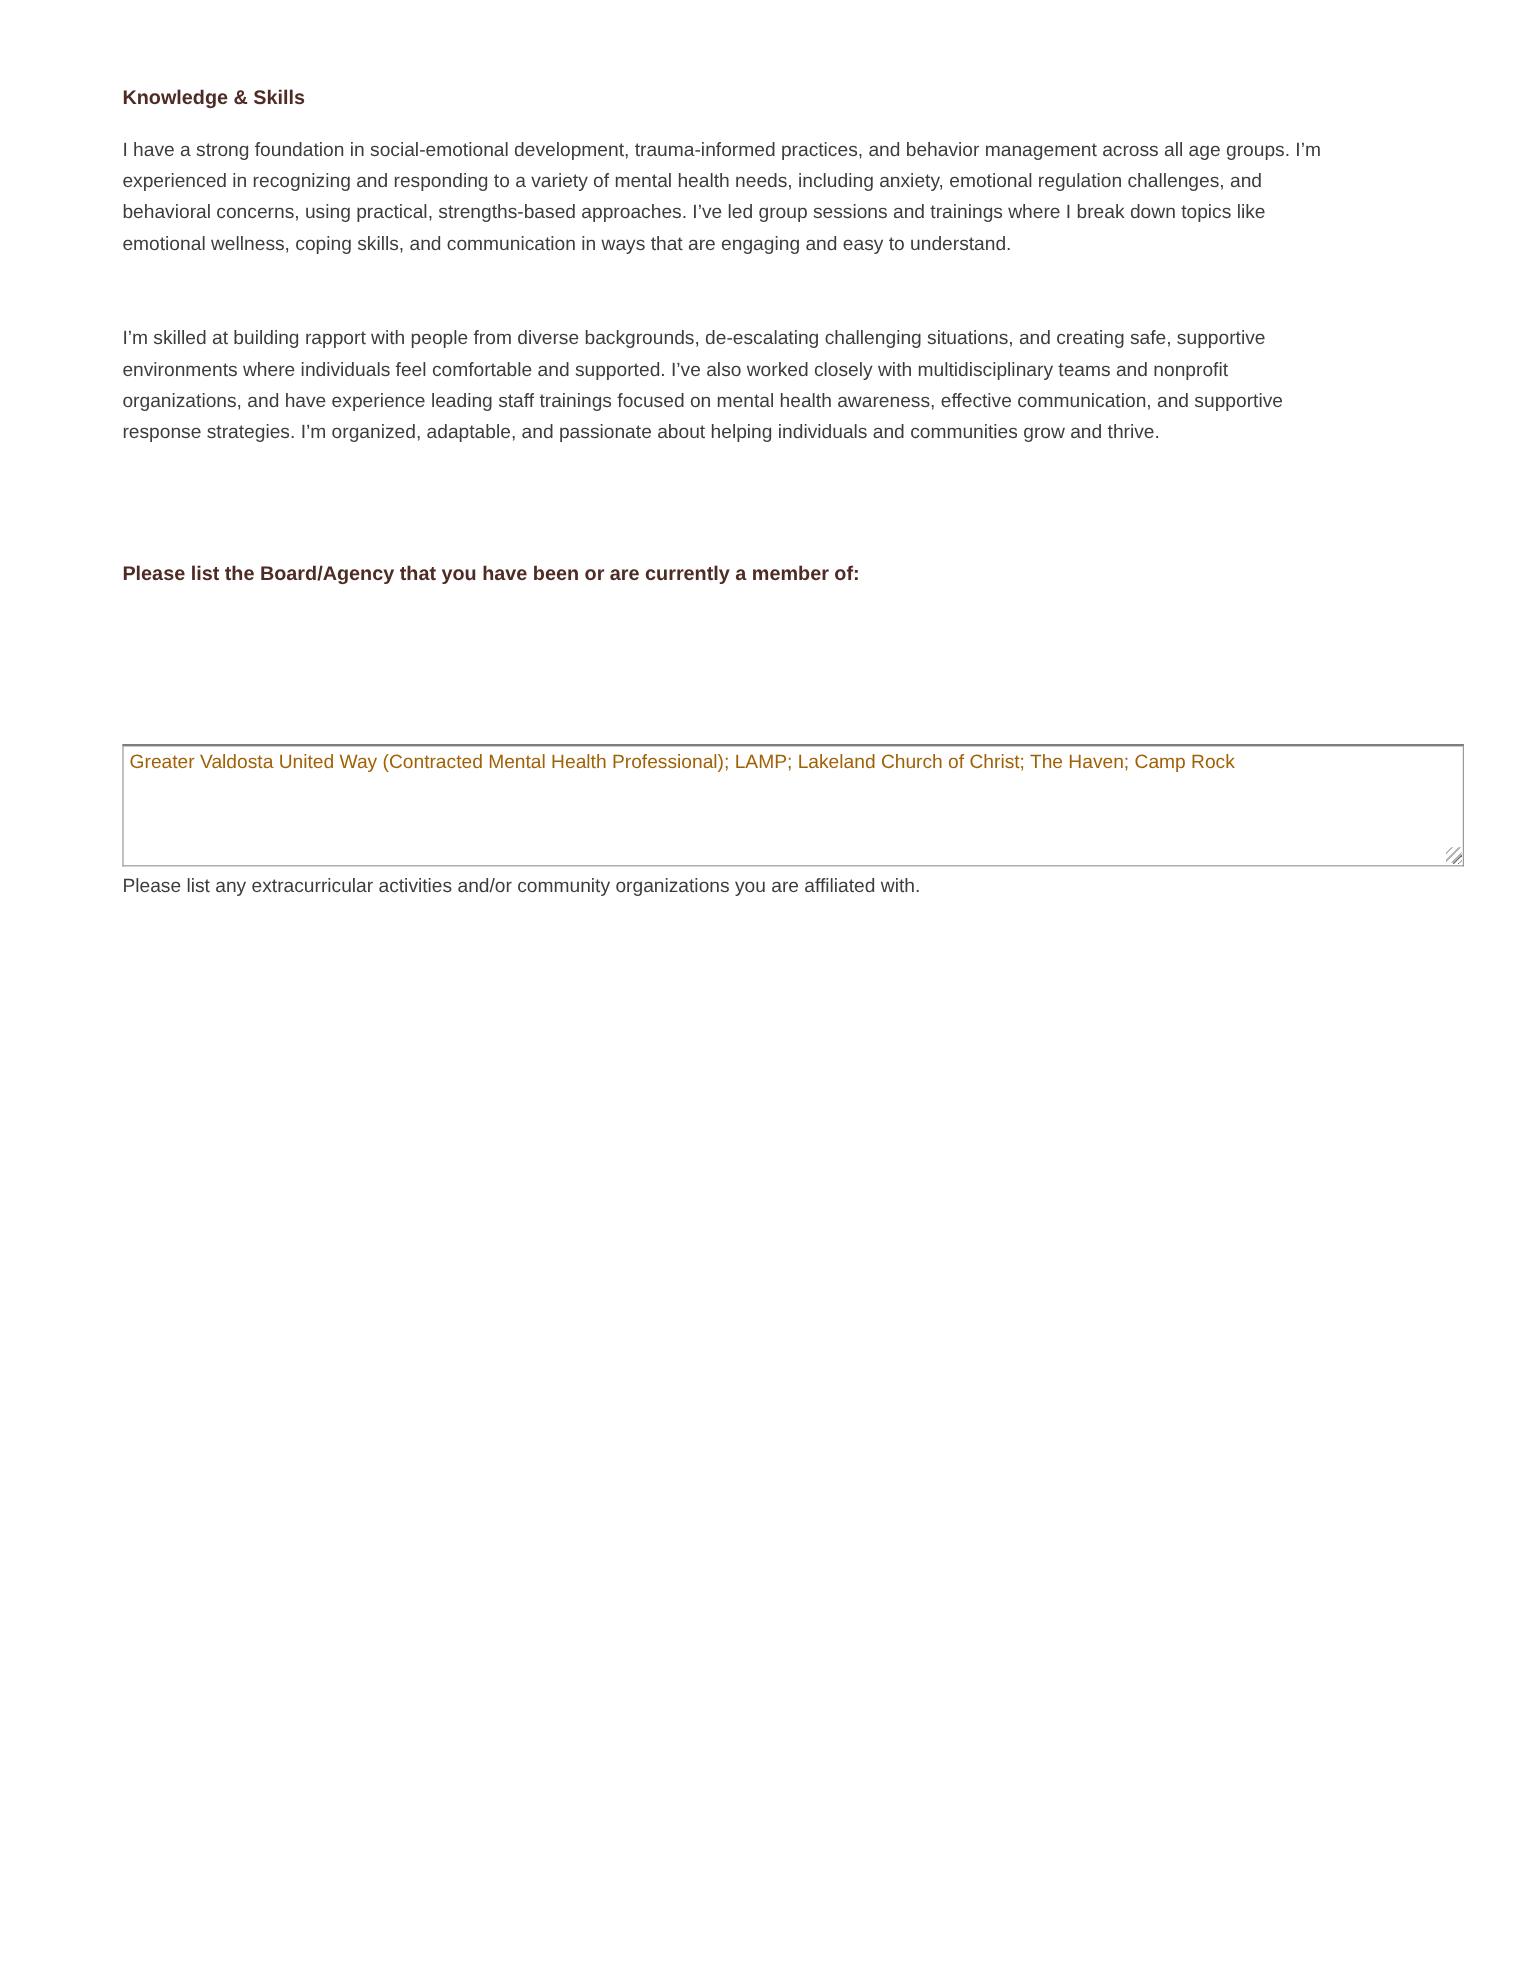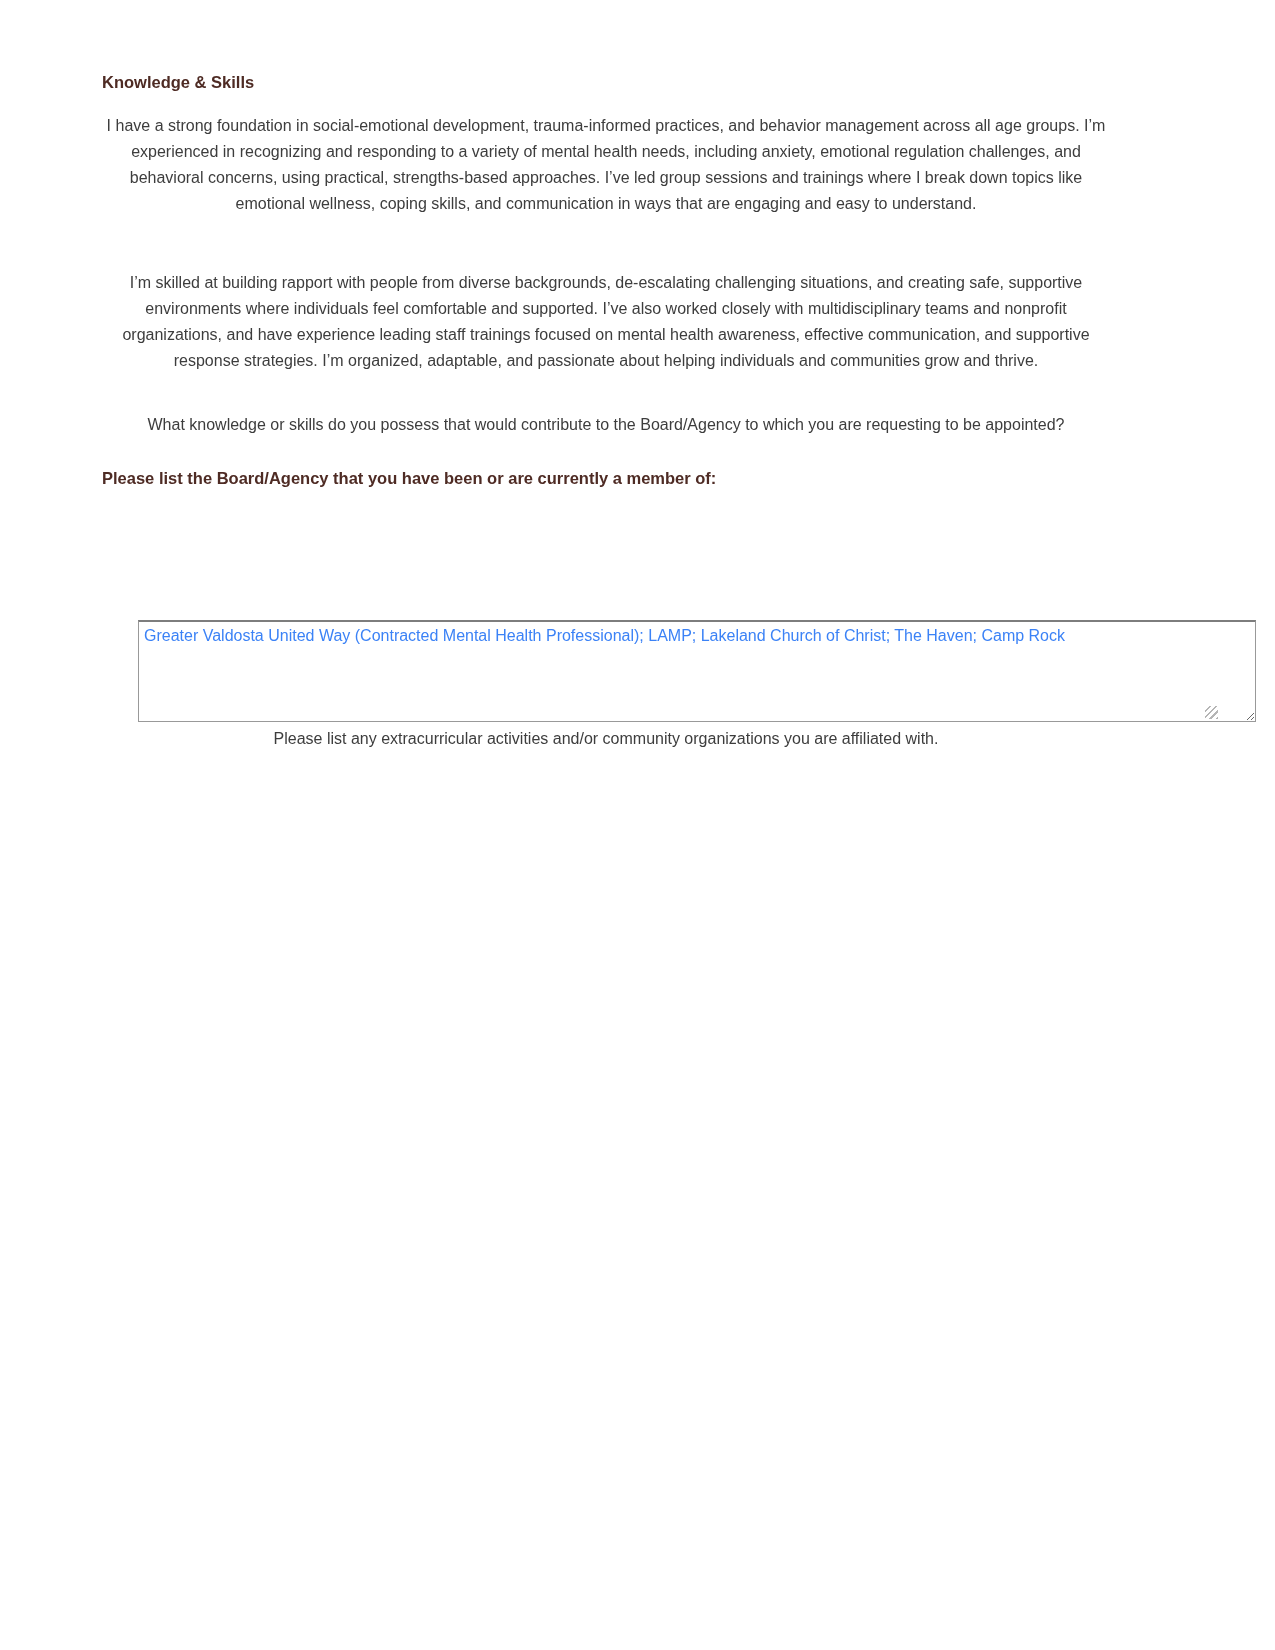--- a/index.html
+++ b/index.html
@@ -28,40 +28,38 @@
   }
   .body-text {
     position: absolute;
     left: 102px;
     width: 1008px;
     margin: 0;
     font-size: 16px;
     font-weight: 400;
     line-height: 26px;
     color: var(--body-color, #3D3D3D);
-    text-align: center;
   }
   .activities-textarea {
     position: absolute;
     left: 102px;
     top: 620px;
     width: 1118px;
     height: 102px;
     box-sizing: border-box;
     border: 1px solid var(--textarea-border, #999999);
     border-top: 2px solid #7d7d7d;
     background: #ffffff;
     padding: 3px 5px;
     font-family: "Liberation Sans", "DejaVu Sans", sans-serif;
     font-size: 16px;
     line-height: 22px;
-    color: #3b82f6;
+    color: #a16207;
     resize: both;
     outline: none;
-    margin-left: 36px;
   }
   .resize-grip {
     position: absolute;
     left: 1205px;
     top: 706px;
     width: 13px;
     height: 13px;
     background: repeating-linear-gradient(
       135deg,
       transparent 0px,
@@ -76,21 +74,20 @@
 <body>
 
 <div class="page">
 
   <h2 class="section-heading" style="top:72px">Knowledge &amp; Skills</h2>
 
   <p class="body-text" style="top:113px">I have a strong foundation in social-emotional development, trauma-informed practices, and behavior management across all age groups. I’m experienced in recognizing and responding to a variety of mental health needs, including anxiety, emotional regulation challenges, and behavioral concerns, using practical, strengths-based approaches. I’ve led group sessions and trainings where I break down topics like emotional wellness, coping skills, and communication in ways that are engaging and easy to understand.</p>
 
   <p class="body-text" style="top:270px">I’m skilled at building rapport with people from diverse backgrounds, de-escalating challenging situations, and creating safe, supportive environments where individuals feel comfortable and supported. I’ve also worked closely with multidisciplinary teams and nonprofit organizations, and have experience leading staff trainings focused on mental health awareness, effective communication, and supportive response strategies. I’m organized, adaptable, and passionate about helping individuals and communities grow and thrive.</p>
 
-  <p class="body-text" style="top:412px">What knowledge or skills do you possess that would contribute to the Board/Agency to which you are requesting to be appointed?</p>
 
   <h2 class="section-heading" style="top:468px">Please list the Board/Agency that you have been or are currently a member of:</h2>
 
 
 
   <textarea class="activities-textarea" spellcheck="false" style="">Greater Valdosta United Way (Contracted Mental Health Professional); LAMP; Lakeland Church of Christ; The Haven; Camp Rock</textarea>
 
   <div class="resize-grip"></div>
 
   <p class="body-text" style="top:726px">Please list any extracurricular activities and/or community organizations you are affiliated with.</p>

